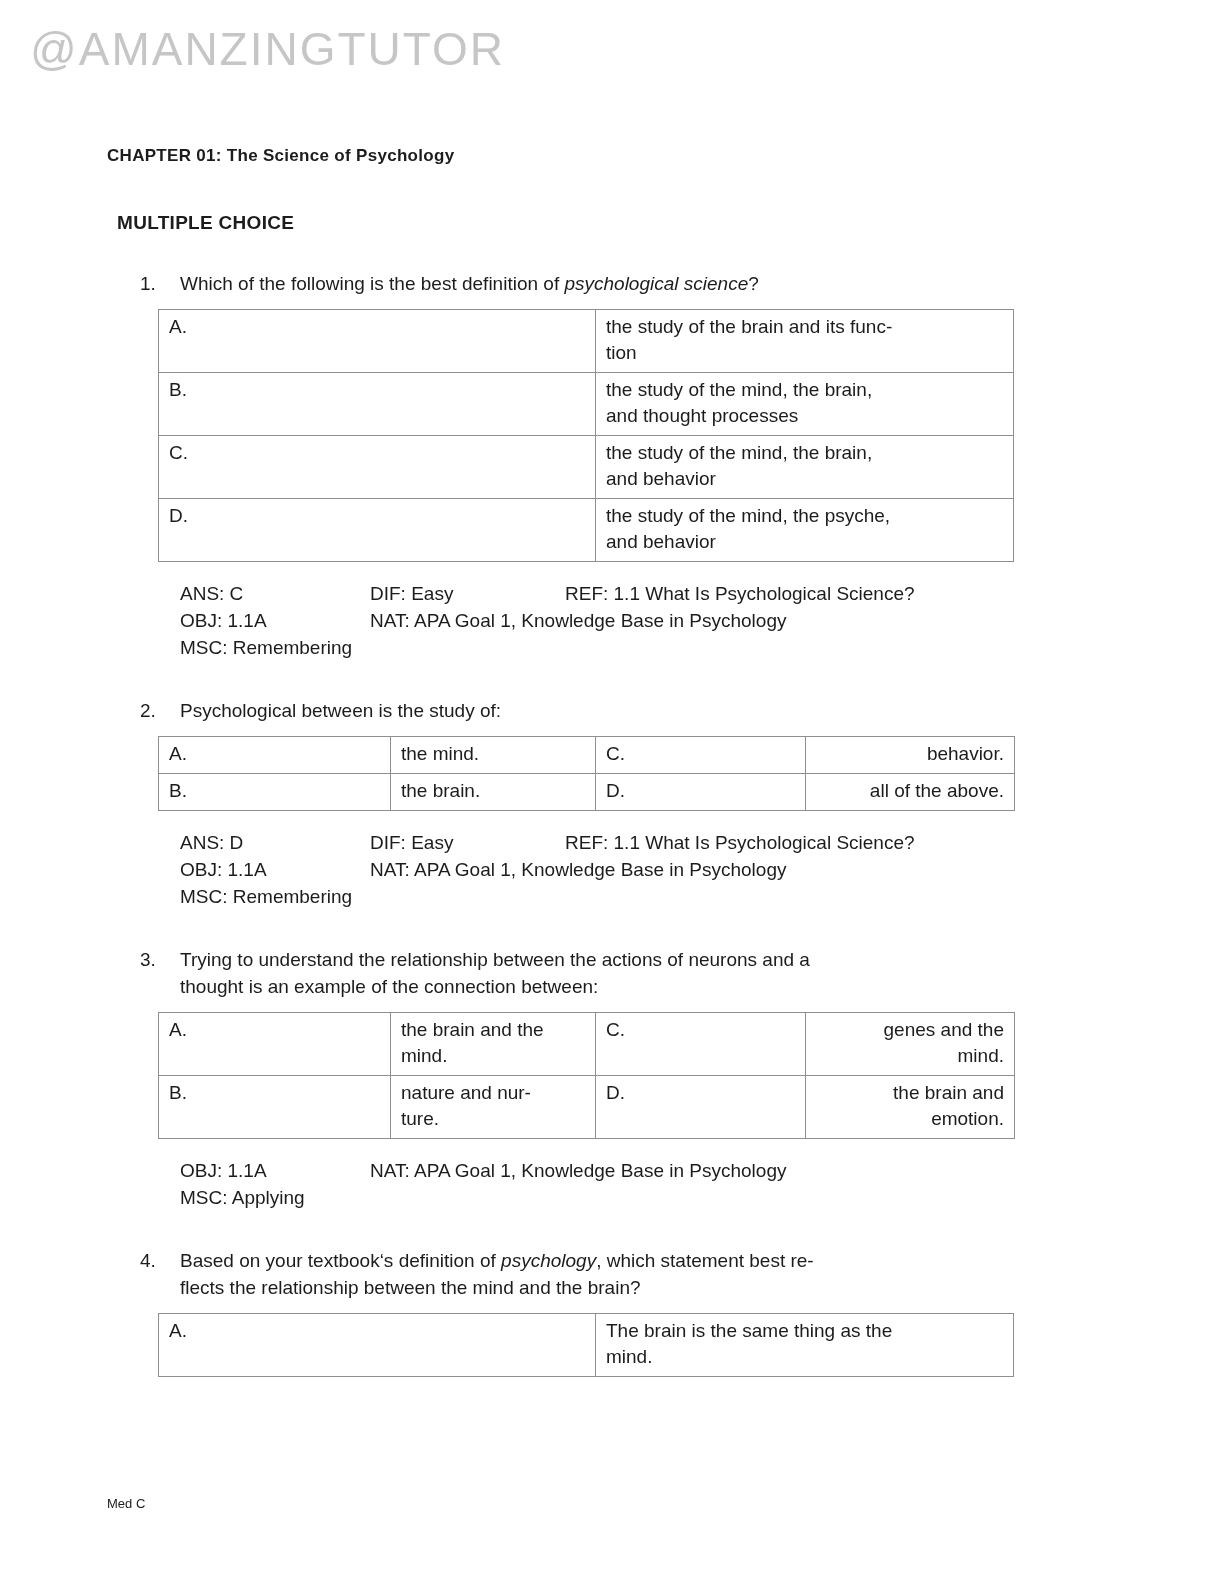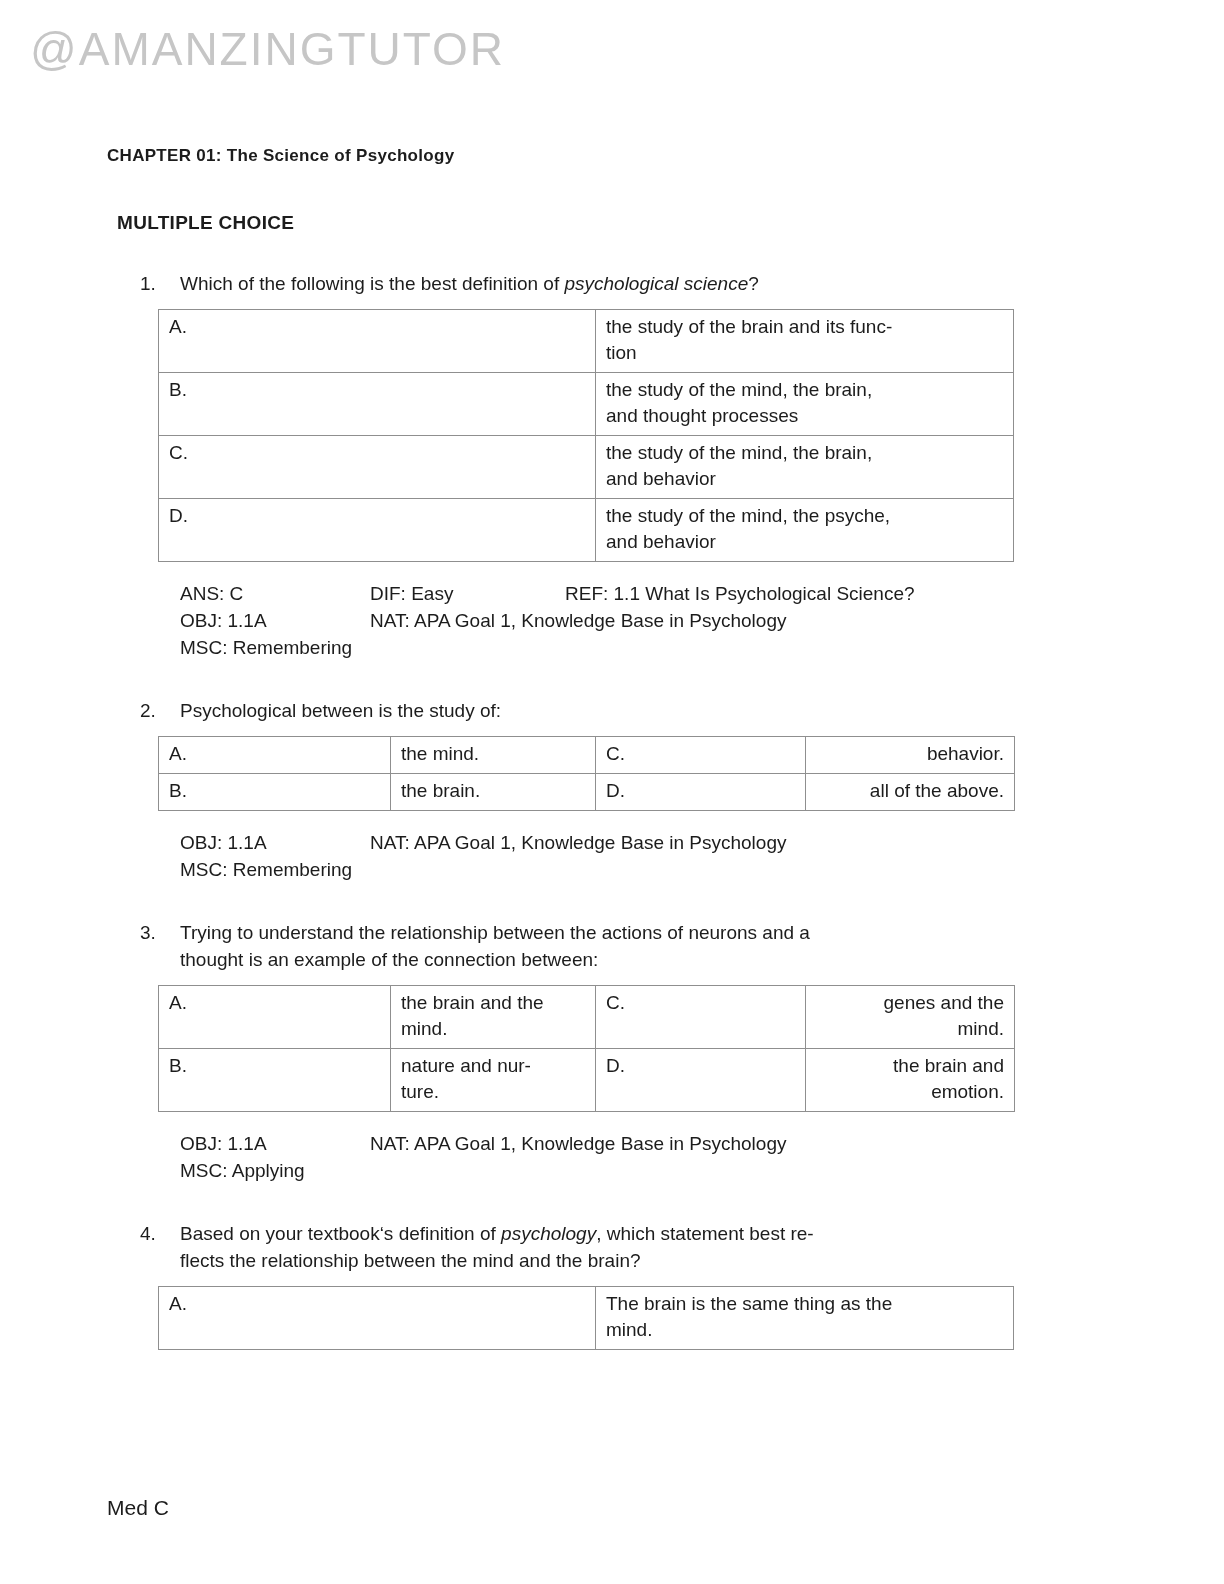--- a/index.html
+++ b/index.html
@@ -63,21 +63,21 @@
     font-size: 19px;
     line-height: 27px;
   }
   .meta-line { white-space: nowrap; }
   .mc1 { display: inline-block; width: 190px; }
   .mc2 { display: inline-block; width: 195px; }
   .footer {
     position: absolute;
     left: 107px;
     top: 1496px;
-    font-size: 21px;
+    font-size: 13px;
   }
 </style>
 </head>
 <body>
 
 <div class="page">
 
   <div class="watermark">@AMANZINGTUTOR</div>
 
   <div class="content">
@@ -143,20 +143,23 @@
         </tr>
         <tr>
           <td class="letter c1">B.</td>
           <td class="ans c2">the brain.</td>
           <td class="letter c3">D.</td>
           <td class="ans c4">all of the above.</td>
         </tr>
       </tbody>
         </table>
       <div class="meta">
+        <div class="meta-line">
+          <span class="mc1">ANS: D</span><span class="mc2">DIF: Easy</span><span>REF: 1.1 What Is Psychological Science?</span>
+        </div>
         <div class="meta-line">
           <span class="mc1">OBJ: 1.1A</span><span>NAT: APA Goal 1, Knowledge Base in Psychology</span>
         </div>
         <div class="meta-line">
           <span>MSC: Remembering</span>
         </div>
       </div>
     </div>
 
     <div class="question">

